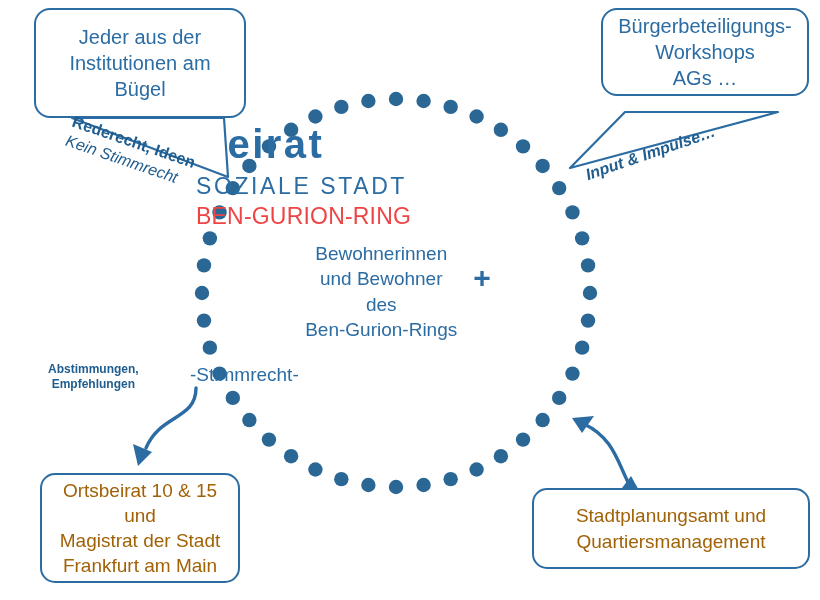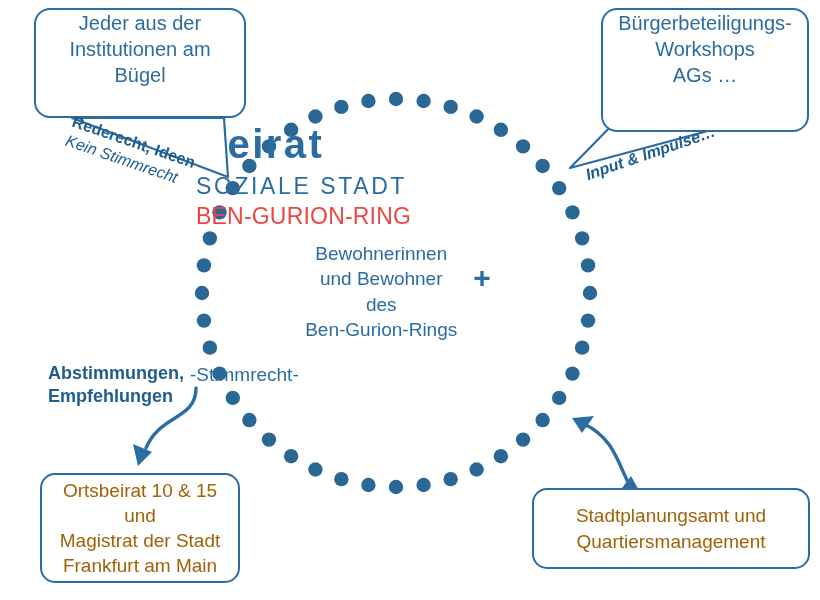--- a/index.html
+++ b/index.html
@@ -21,34 +21,34 @@
   
   .bubble {
     position: absolute;
     box-sizing: border-box;
     border: 2.2px solid #2b6ca3;
     border-radius: 16px;
     background: #ffffff;
     display: flex;
     flex-direction: column;
     align-items: center;
-    justify-content: flex-start;
+    justify-content: center;
     text-align: center;
     color: #2b6ca3;
     line-height: 1.30;
     z-index: 6;
   }
   .bubble span { display: block; white-space: nowrap; }
 
   #bubble-neighbours {
     left: 34px;  top: 8px;  width: 212px; height: 110px;
     font-size: 20px;
   }
   #bubble-workshops {
-    left: 601px; top: 8px;  width: 208px; height: 124px;
+    left: 601px; top: 8px;  width: 208px; height: 88px;
     font-size: 20px;
   }
 
   
   .box {
     position: absolute;
     box-sizing: border-box;
     border: 2.2px solid #2b6ca3;
     border-radius: 15px;
     background: #ffffff;
@@ -167,23 +167,23 @@
     left: 583px; top: 166px;
     transform: rotate(-19deg);
     transform-origin: left top;
     font-size: 16px;
     font-weight: bold;
     font-style: italic;
   }
 
   #annot-abstimmungen {
     left: 48px; top: 362px;
-    font-size: 18px;
+    font-size: 12px;
     font-weight: bold;
-    text-align: left;
+    text-align: center;
   }
 
   #annot-beratung {
     left: 628px; top: 400px;
     font-size: 15px;
     text-align: left;
   }
   #annot-beratung .b { font-weight: bold; display: block; }
   #annot-beratung .n { font-weight: normal; display: block; }
 </style>

